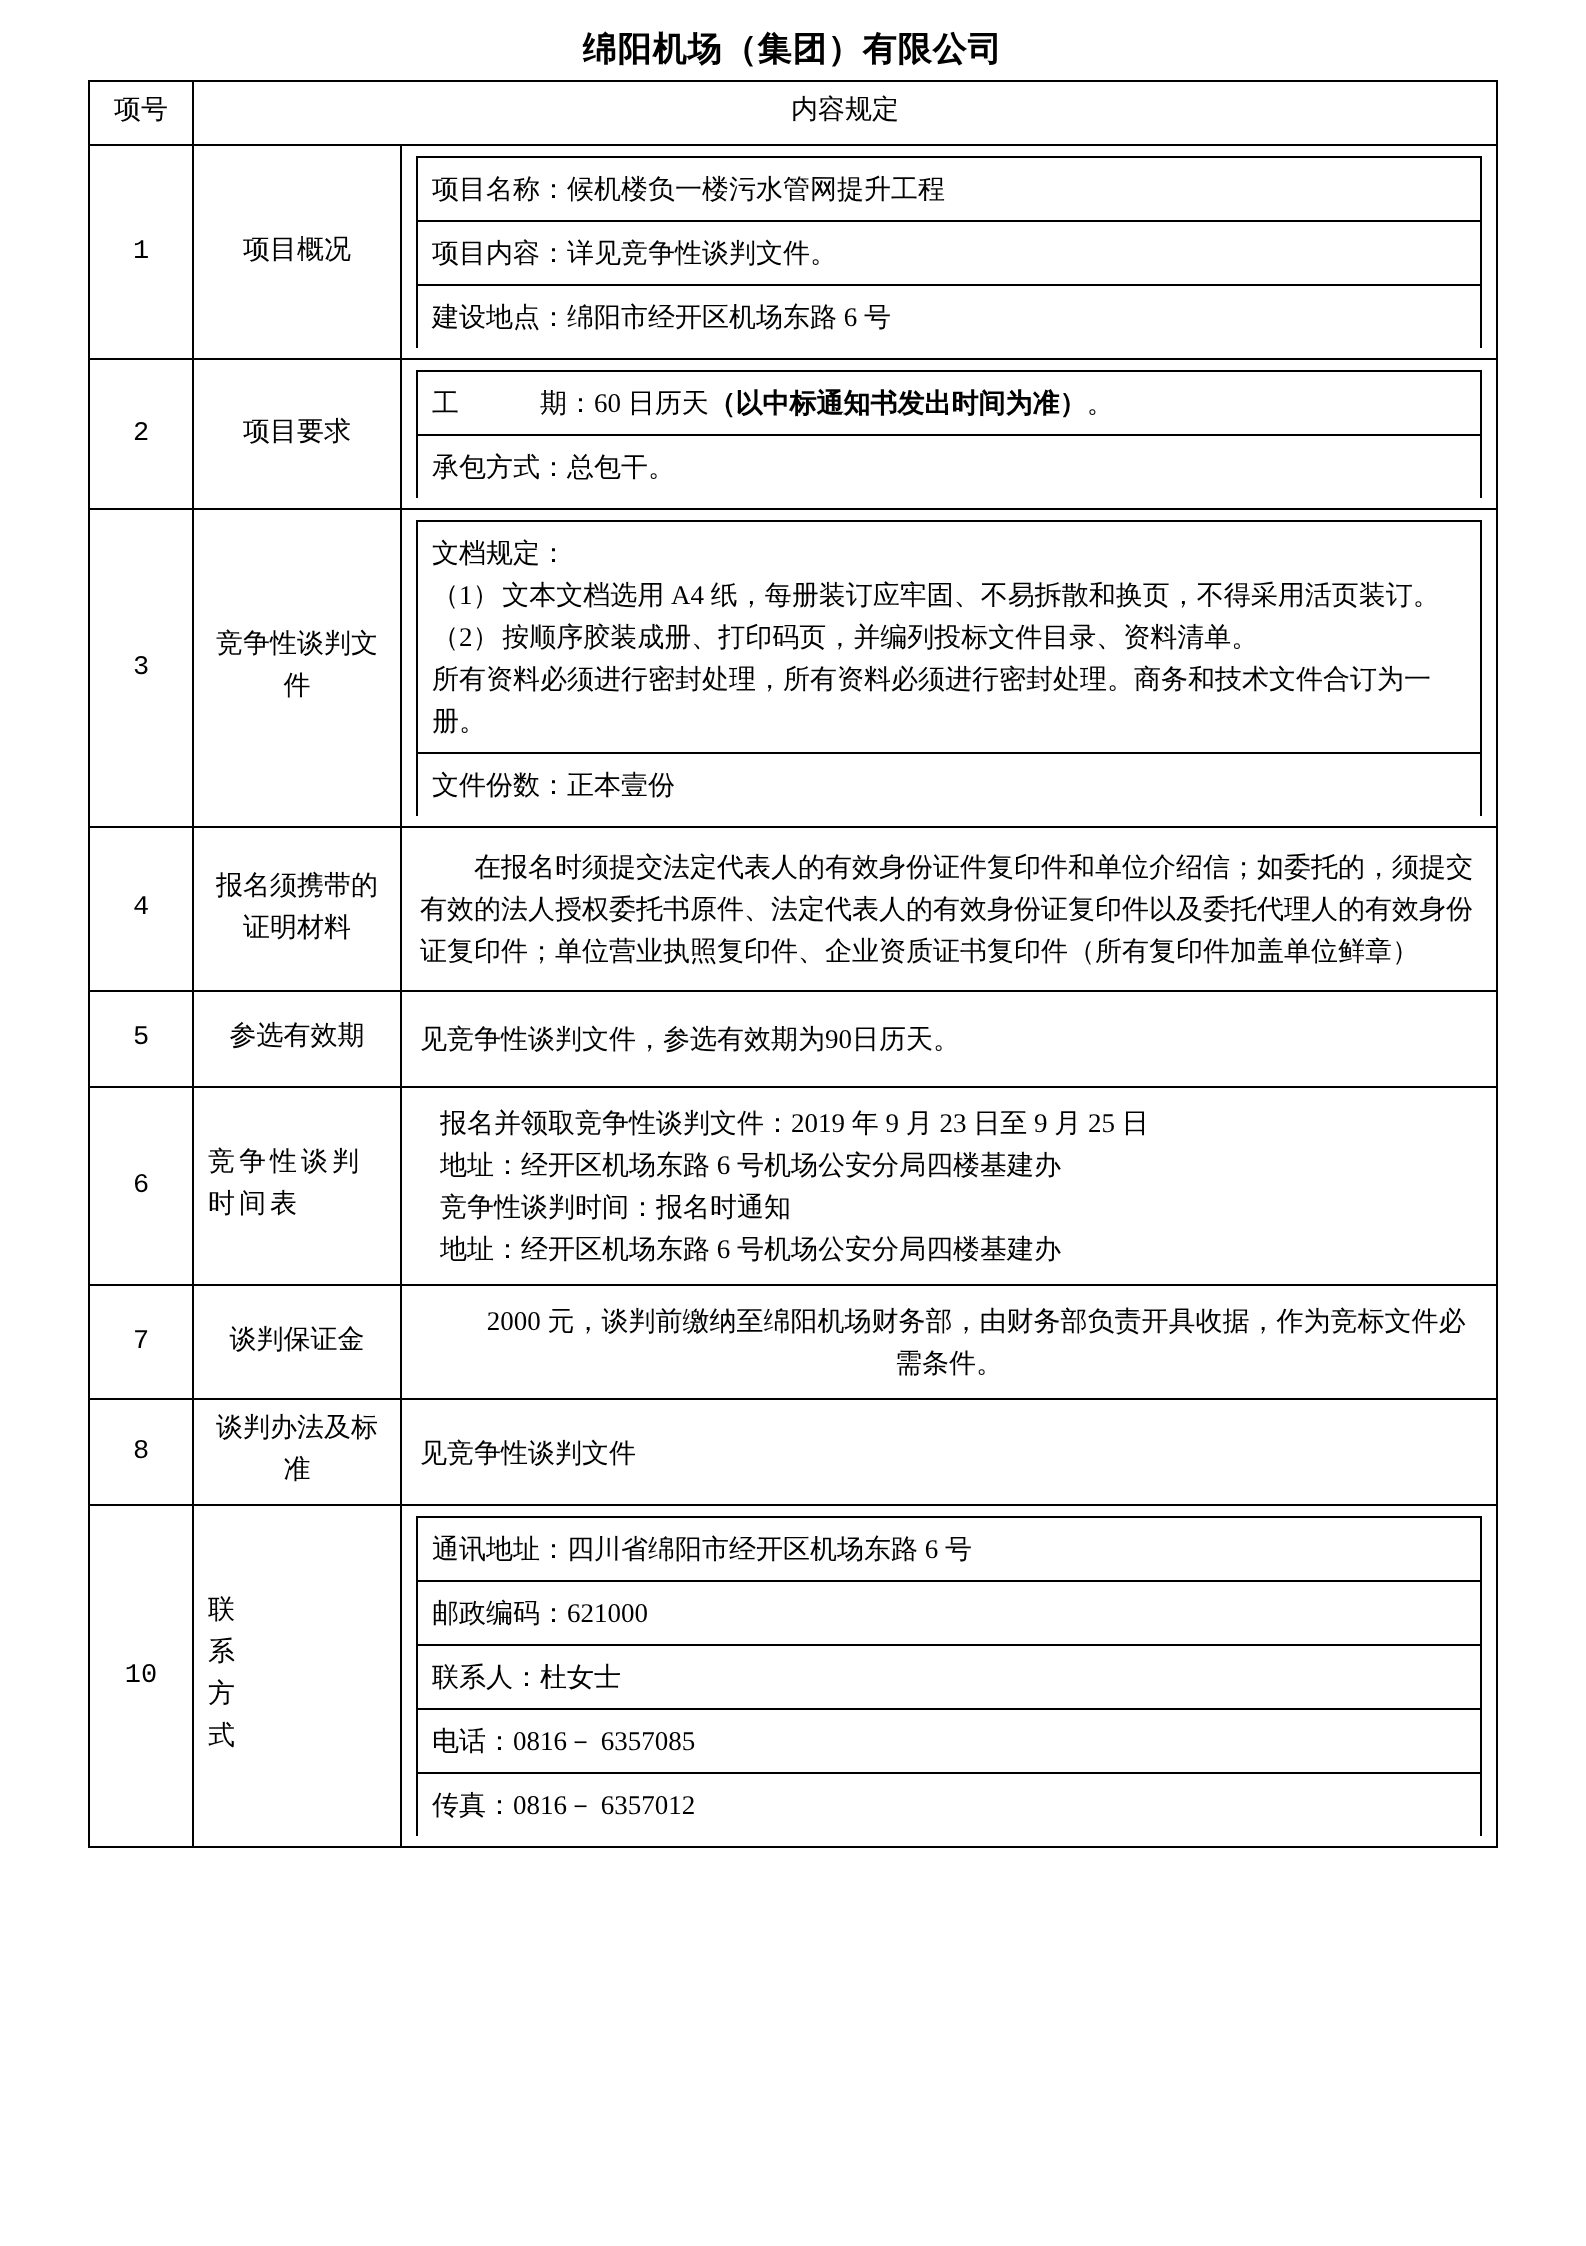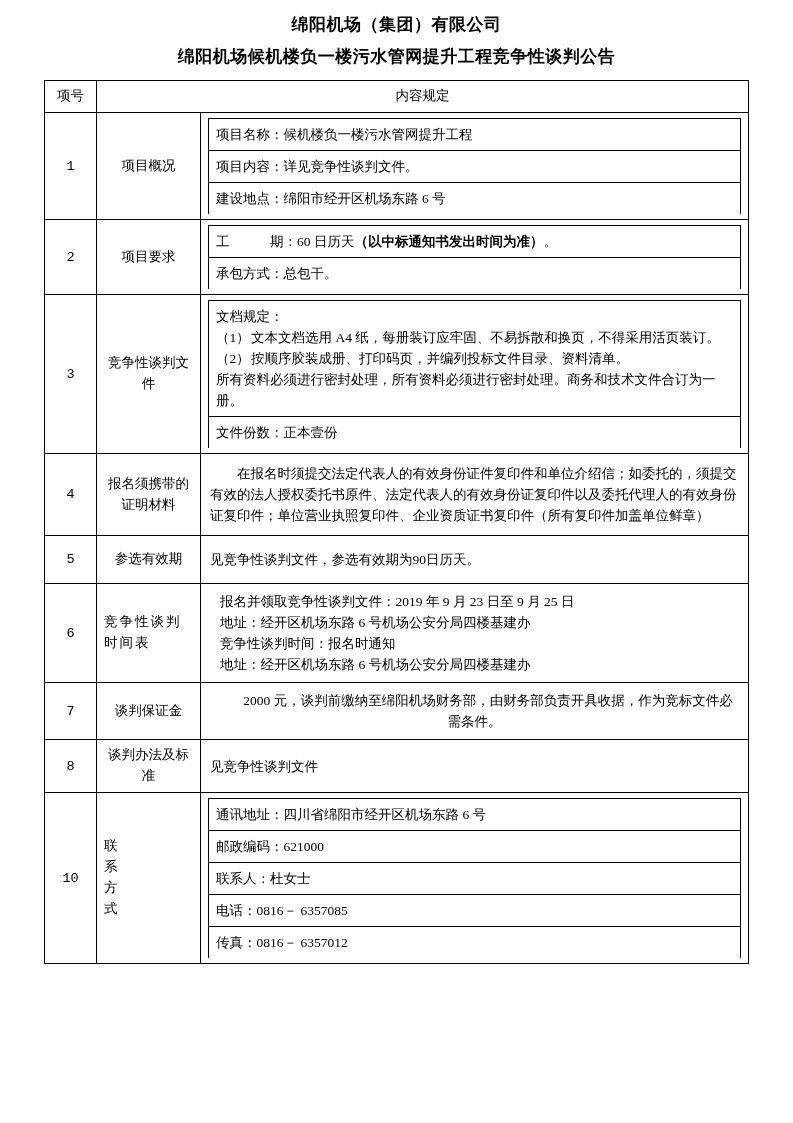--- a/index.html
+++ b/index.html
@@ -84,21 +84,20 @@
     letter-spacing: 2px;
   }
   b { font-weight: bold; text-align: right; }
 </style>
 </head>
 <body>
 
 <div class="page">
 
   <div class="doc-title">绵阳机场（集团）有限公司</div>
-  <div class="doc-subtitle">绵阳机场候机楼负一楼污水管网提升工程竞争性谈判公告</div>
 
   <table class="main">
     <colgroup>
       <col style="width:52px">
       <col style="width:104px">
       <col>
     </colgroup>
     <tbody>
 
       <tr>

